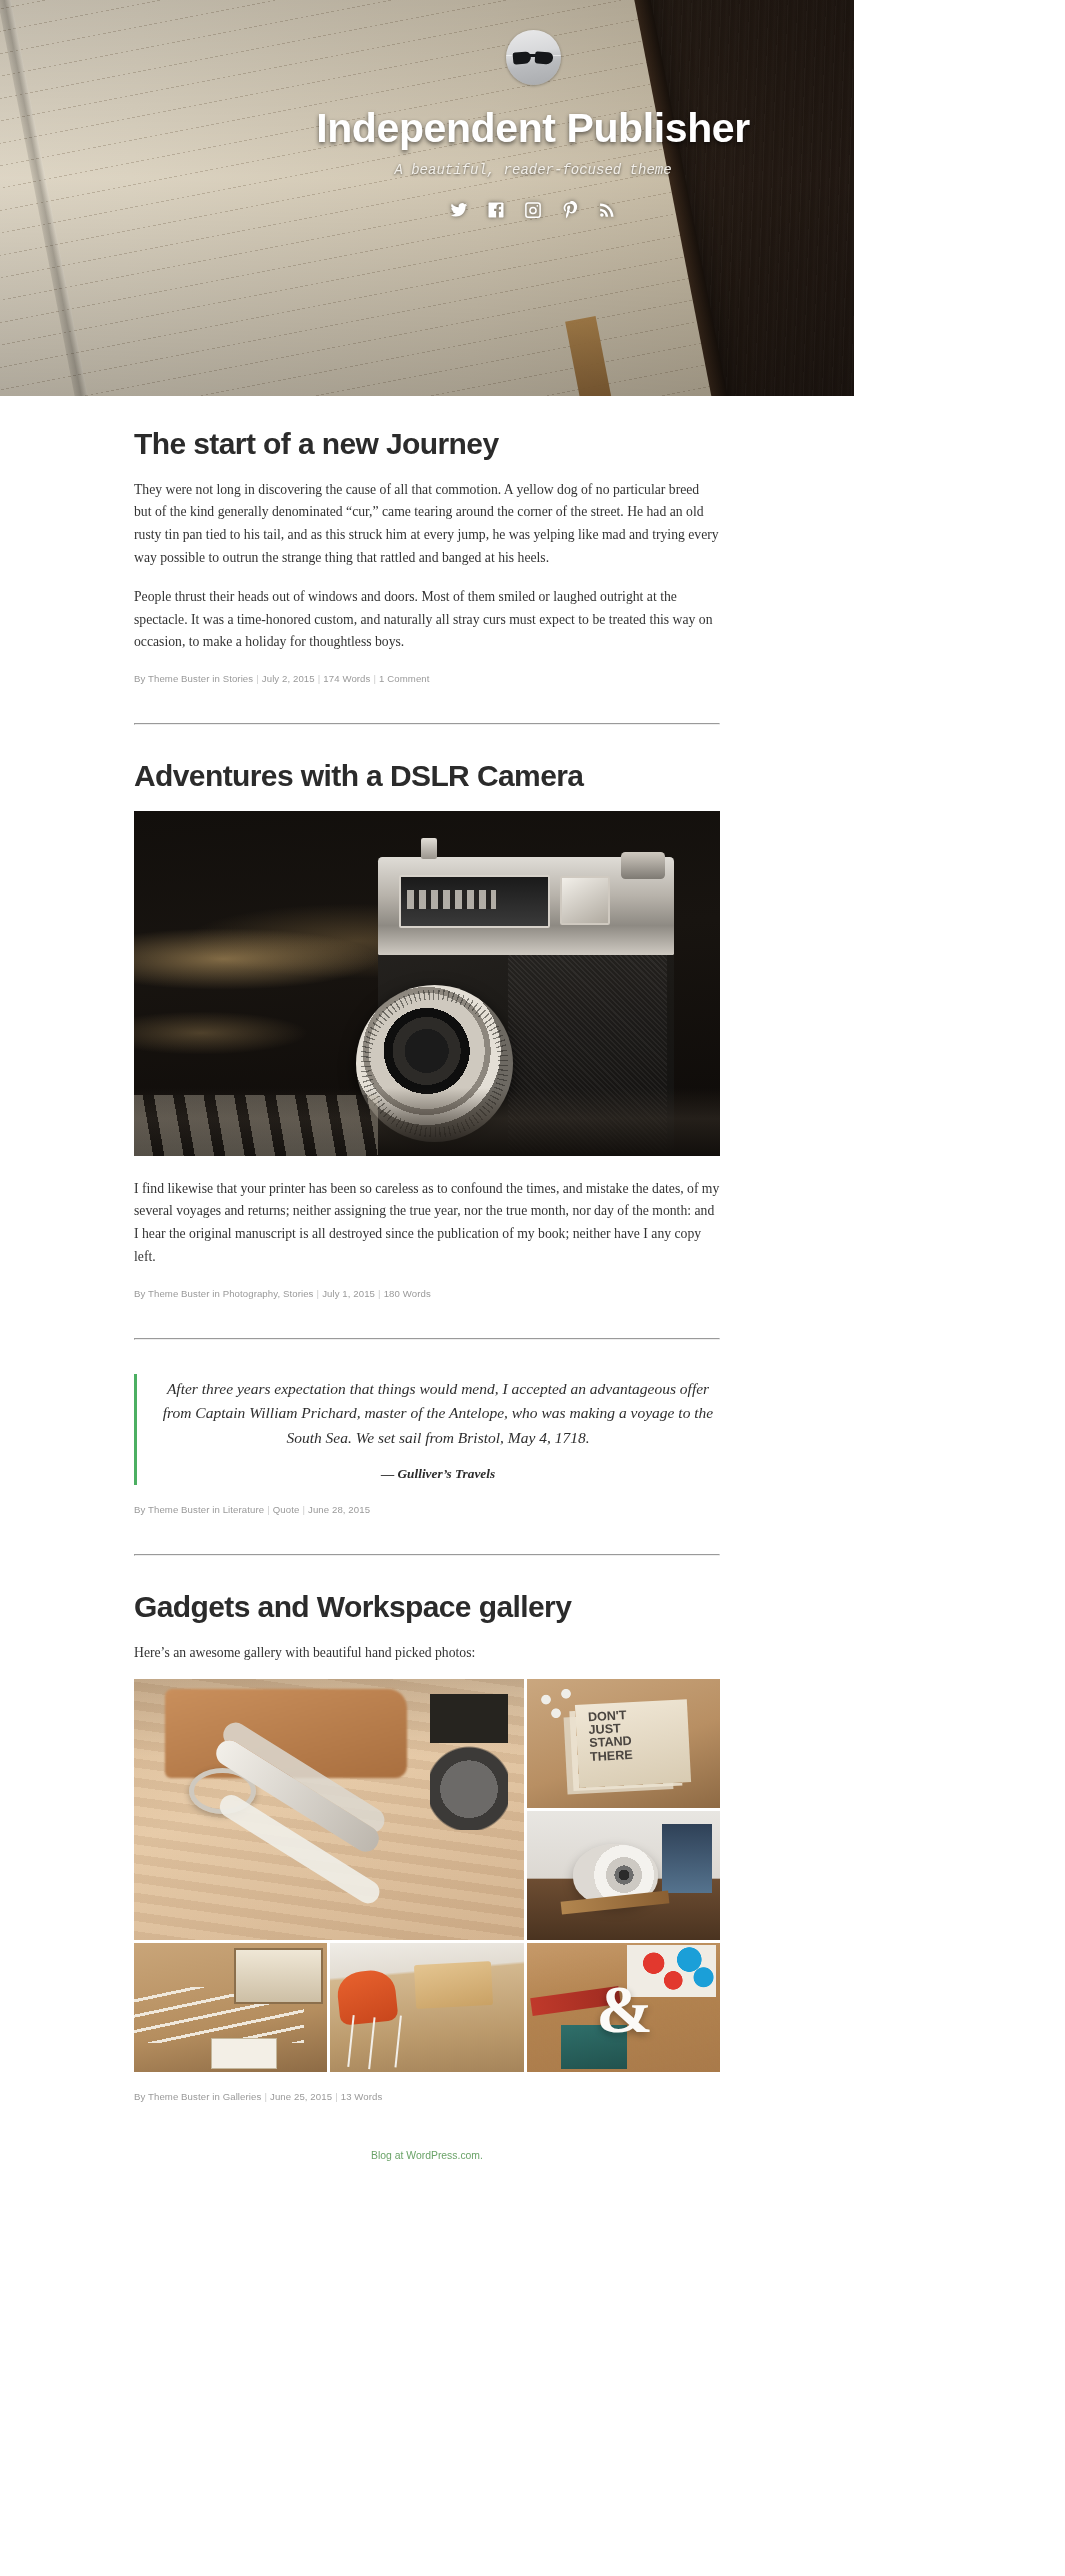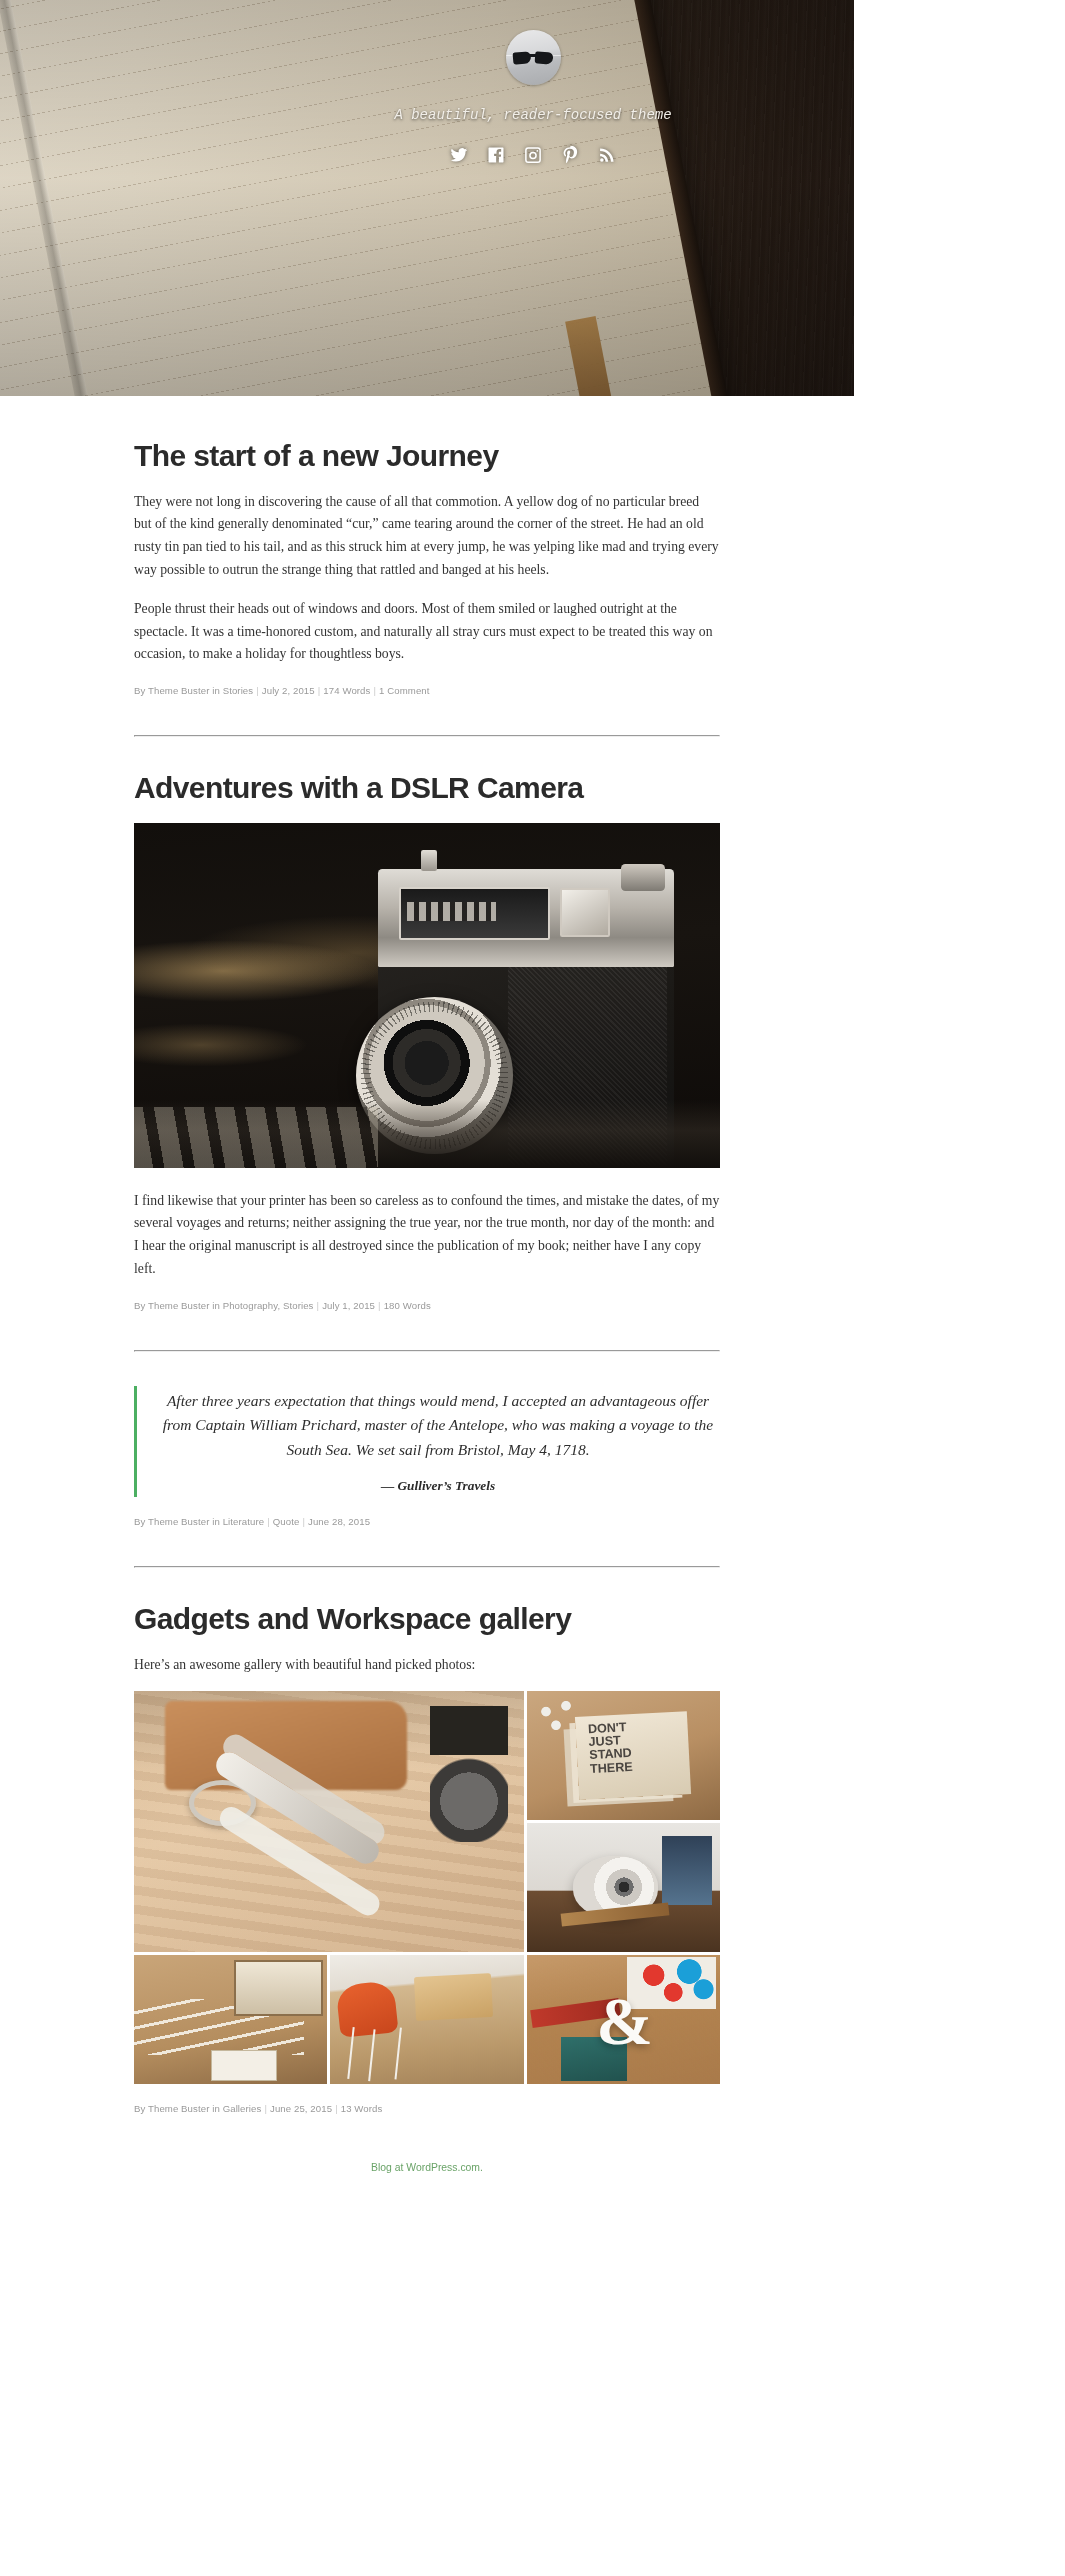--- a/index.html
+++ b/index.html
@@ -199,21 +199,21 @@
     color: #ffffff;
     cursor: pointer;
     filter: drop-shadow(0 0.7px 2.2px rgba(0,0,0,0.55));
   }
   .social-link svg { display: block; }
 
   
   .site-main {
     width: 586px;
     margin: 0 auto;
-    padding-top: 43px;
+    padding-top: 31px;
   }
 
   .post { padding-bottom: 6px; }
 
   .post-separator {
     height: 0.7px;
     background: #e6e6e6;
     margin: 33px 0 34px;
   }
 
@@ -588,20 +588,21 @@
 
     <div class="hero-inner">
       <div class="site-avatar">
         <div class="horizon"></div>
         <div class="shades">
             <b></b>
             <u></u>
             <b></b>
           </div>
       </div>
+      <h1 class="site-title">Independent Publisher</h1>
       <p class="site-description">A beautiful, reader-focused theme</p>
 
       <nav class="social-links">
         <a class="social-link" title="Twitter">
           <svg width="18" height="18" viewBox="0 0 24 24" fill="currentColor">
               <path d="M23 4.9c-.8.4-1.7.6-2.6.8a4.6 4.6 0 0 0 2-2.5c-.9.5-1.9.9-2.9 1.1a4.5 4.5 0 0 0-7.8 4.1A12.9 12.9 0 0 1 2.4 3.6a4.5 4.5 0 0 0 1.4 6.1c-.7 0-1.4-.2-2-.6v.1c0 2.2 1.5 4 3.6 4.4-.7.2-1.4.2-2 .1a4.5 4.5 0 0 0 4.2 3.1A9 9 0 0 1 1 18.7a12.8 12.8 0 0 0 6.9 2c8.3 0 12.8-6.9 12.8-12.8v-.6c.9-.6 1.7-1.4 2.3-2.4z"></path>
             </svg>
         </a>
         <a class="social-link" title="Facebook">
           <svg width="18" height="18" viewBox="0 0 24 24" fill="currentColor">

